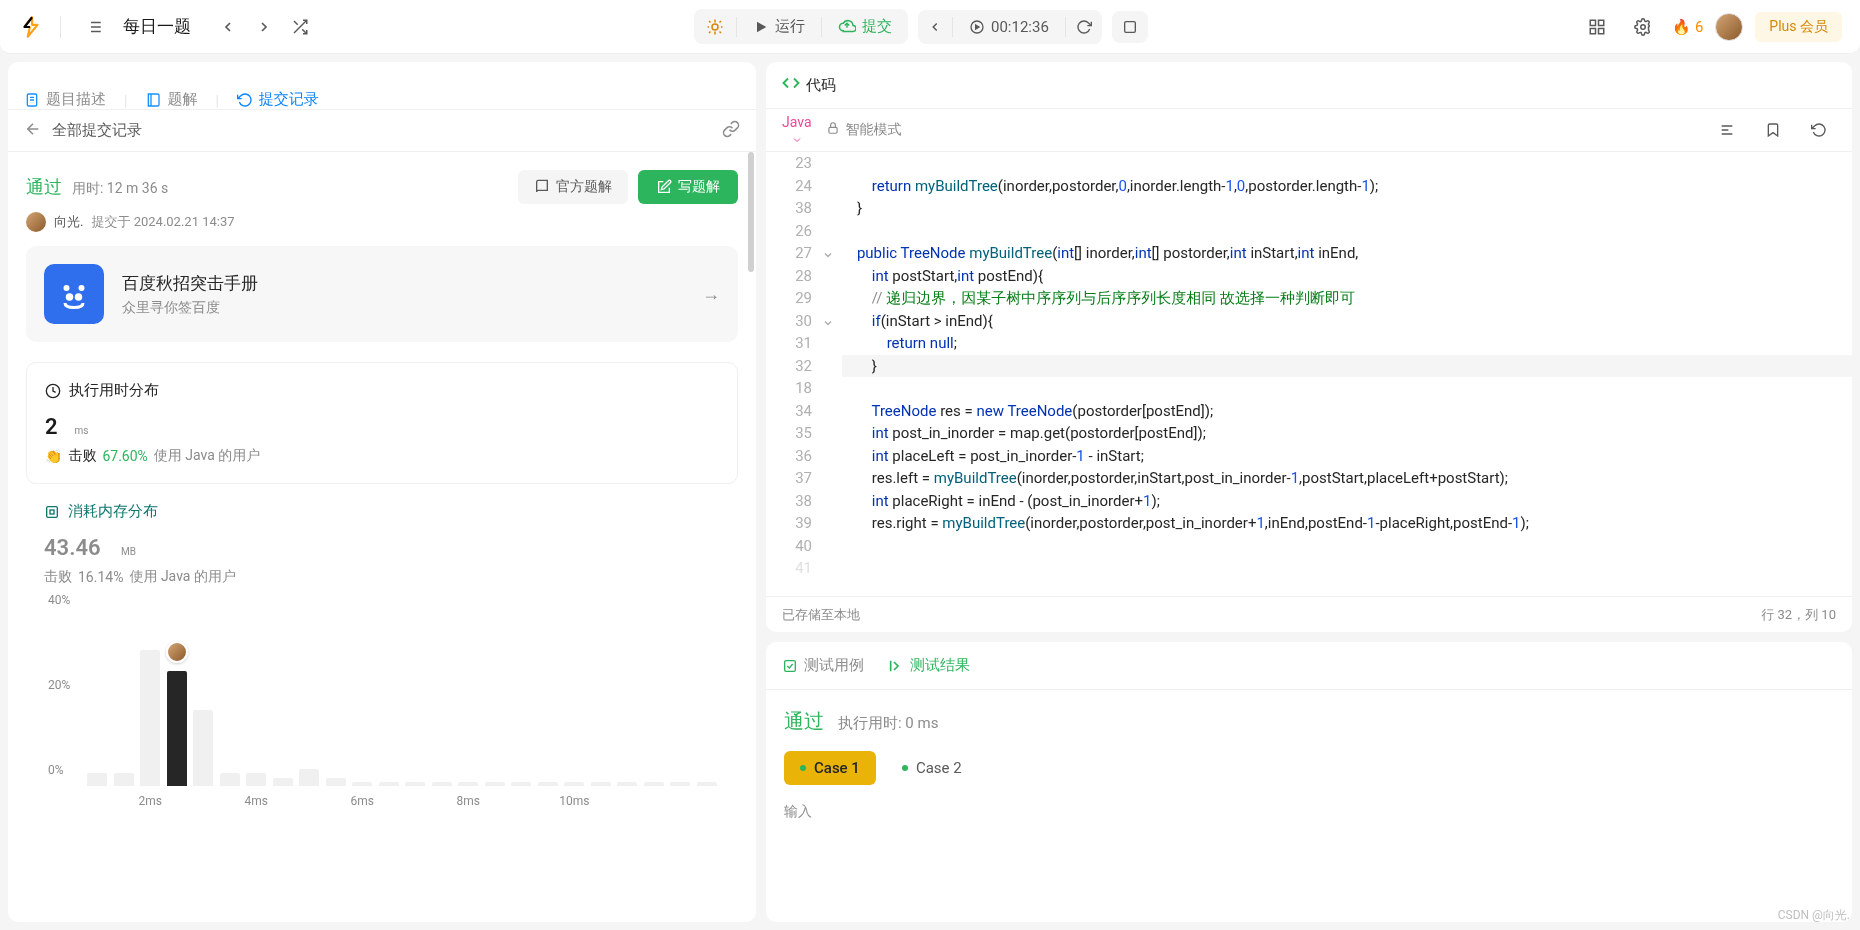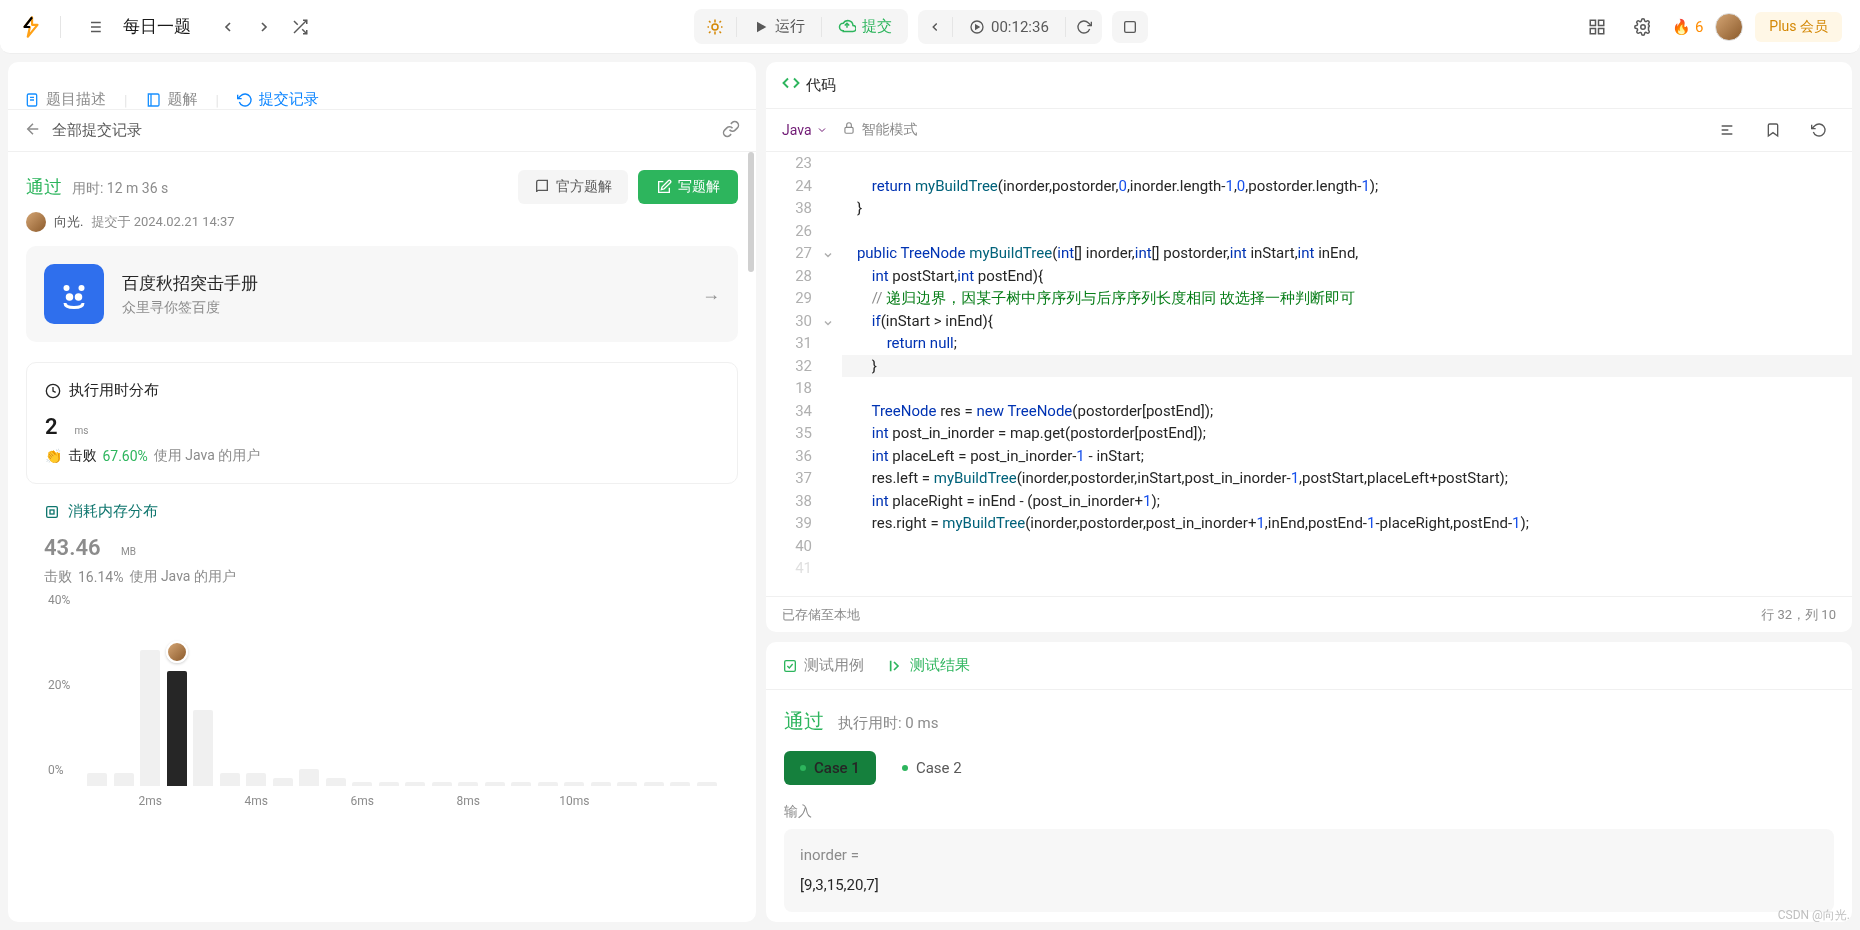--- a/index.html
+++ b/index.html
@@ -78,21 +78,21 @@
 .bar { width:20px; background:#f0f0f0; border-radius:2px 2px 0 0; }
 .bar.me { background:#262626; }
 .bar-lbl { font-size:12px; color:#8c8c8c; margin-top:6px; position:absolute; bottom:-22px; }
 .marker { position:absolute; top:-30px; width:22px; height:22px; border-radius:50%; background:linear-gradient(135deg,#d4a574,#8b5a2b); border:2px solid #fff; box-shadow:0 1px 3px rgba(0,0,0,0.2); }
 
 .code-tabs { height:46px; display:flex; align-items:center; padding:0 16px; }
 .code-tab { display:flex; align-items:center; gap:6px; color:#262626; font-size:15px; }
 .code-tab .ic { color:#2db55d; }
 
 .code-toolbar { height:44px; display:flex; align-items:center; padding:0 16px; border-top:1px solid #f0f0f0; border-bottom:1px solid #f0f0f0; gap:14px; }
-.lang-sel { display:flex; align-items:center; gap:4px; color:#701a75; cursor:pointer; font-size:14px; }
+.lang-sel { display:flex; align-items:center; gap:4px; color:#ec4899; cursor:pointer; font-size:14px;flex-direction:column; }
 .mode-lbl { display:flex; gap:6px; color:#8c8c8c; font-size:14px; }
 .tb-right { margin-left:auto; display:flex; gap:12px; }
 
 .code-body { flex:1; position:relative; overflow:auto; font-family:Consolas,Monaco,monospace; font-size:15px; line-height:22.5px; }
 .gutter { position:absolute; left:0; top:0; width:54px; text-align:right; padding-right:8px; color:#b0b0b0; user-select:none; }
 .fold-col { position:absolute; left:54px; top:0; width:18px; }
 .fold-mark { position:absolute; left:2px; color:#b0b0b0; font-size:11px; cursor:pointer; }
 .code-lines { margin-left:76px; white-space:pre; }
 .ln { height:22.5px; }
 .hl-line { background:#f5f5f5; }
@@ -106,21 +106,21 @@
 .code-status { height:36px; display:flex; align-items:center; padding:0 16px; border-top:1px solid #f0f0f0; font-size:13px; color:#8c8c8c; }
 .code-status .right { margin-left:auto; }
 
 .test-tabs { height:48px; display:flex; align-items:center; padding:0 16px; gap:24px; border-bottom:1px solid #f0f0f0; }
 .test-body { flex:1; padding:18px 18px; overflow-y:auto; }
 .result-row { display:flex; align-items:baseline; gap:14px; margin-bottom:16px; }
 .result-pass { color:#2db55d; font-size:20px; font-weight:500; }
 .result-time { color:#8c8c8c; font-size:15px; }
 .case-tabs { display:flex; gap:10px; margin-bottom:18px; }
 .case-tab { padding:8px 16px; border-radius:6px; cursor:pointer; display:flex; align-items:center; gap:8px; font-size:15px; color:#595959; }
-.case-tab.active { background:#15803d; color:#262626; font-weight:500; }
+.case-tab.active { background:#eab308; color:#262626; font-weight:500; }
 .dot { width:6px; height:6px; border-radius:50%; background:#2db55d; }
 .input-lbl { font-size:14px; color:#8c8c8c; margin-bottom:8px; }
 .input-box { background:#f7f7f7; border-radius:8px; padding:14px 16px; font-family:Consolas,Monaco,monospace; font-size:15px; color:#262626; line-height:1.7; }
 .input-var { color:#8c8c8c; margin-bottom:4px; }
 
 .scrollbar-v { position:absolute; right:2px; width:6px; background:#d0d0d0; border-radius:3px; }
 
 .watermark { position:fixed; bottom:6px; right:10px; font-size:12px; color:#bfbfbf; }
 </style>
 </head>
@@ -566,22 +566,18 @@
           <div class="case-tab active">
               <span class="dot"></span>
               <span>Case 1</span>
             </div>
           <div class="case-tab">
               <span class="dot"></span>
               <span>Case 2</span>
             </div>
         </div>
         <div class="input-lbl">输入</div>
-        <div class="input-box">
-          <div class="input-var">inorder =</div>
-          <div>[9,3,15,20,7]</div>
-        </div>
       </div>
     </div>
   </div>
 </div>
 
 <div class="watermark">CSDN @向光.</div>
 
 </body></html>

